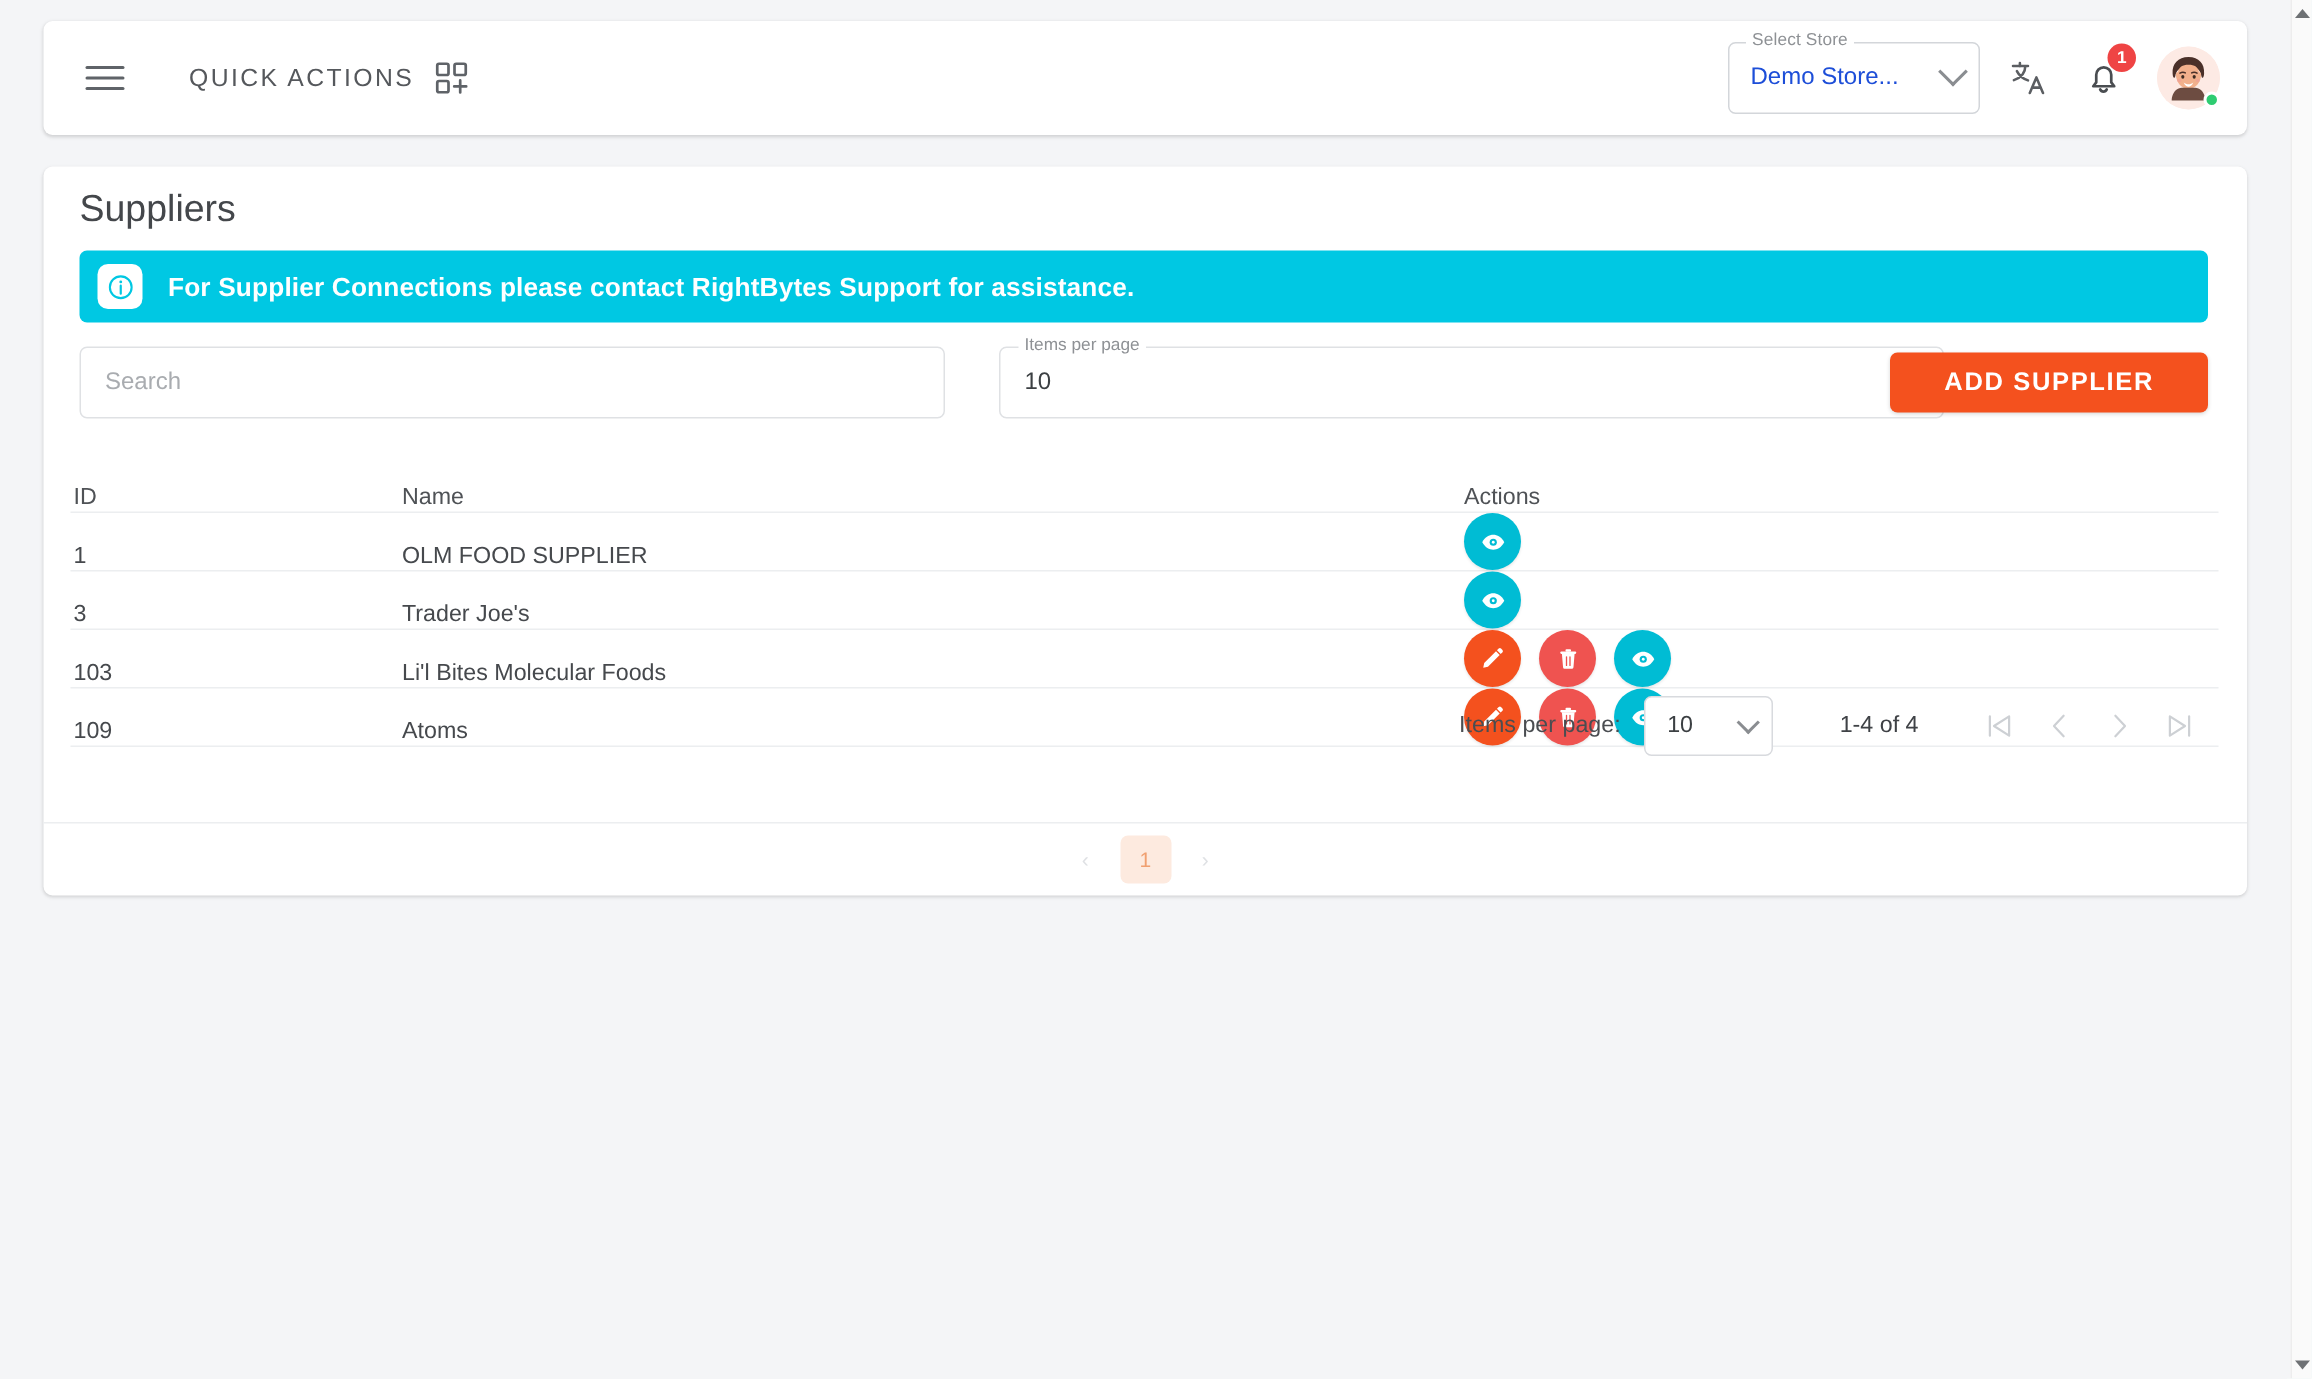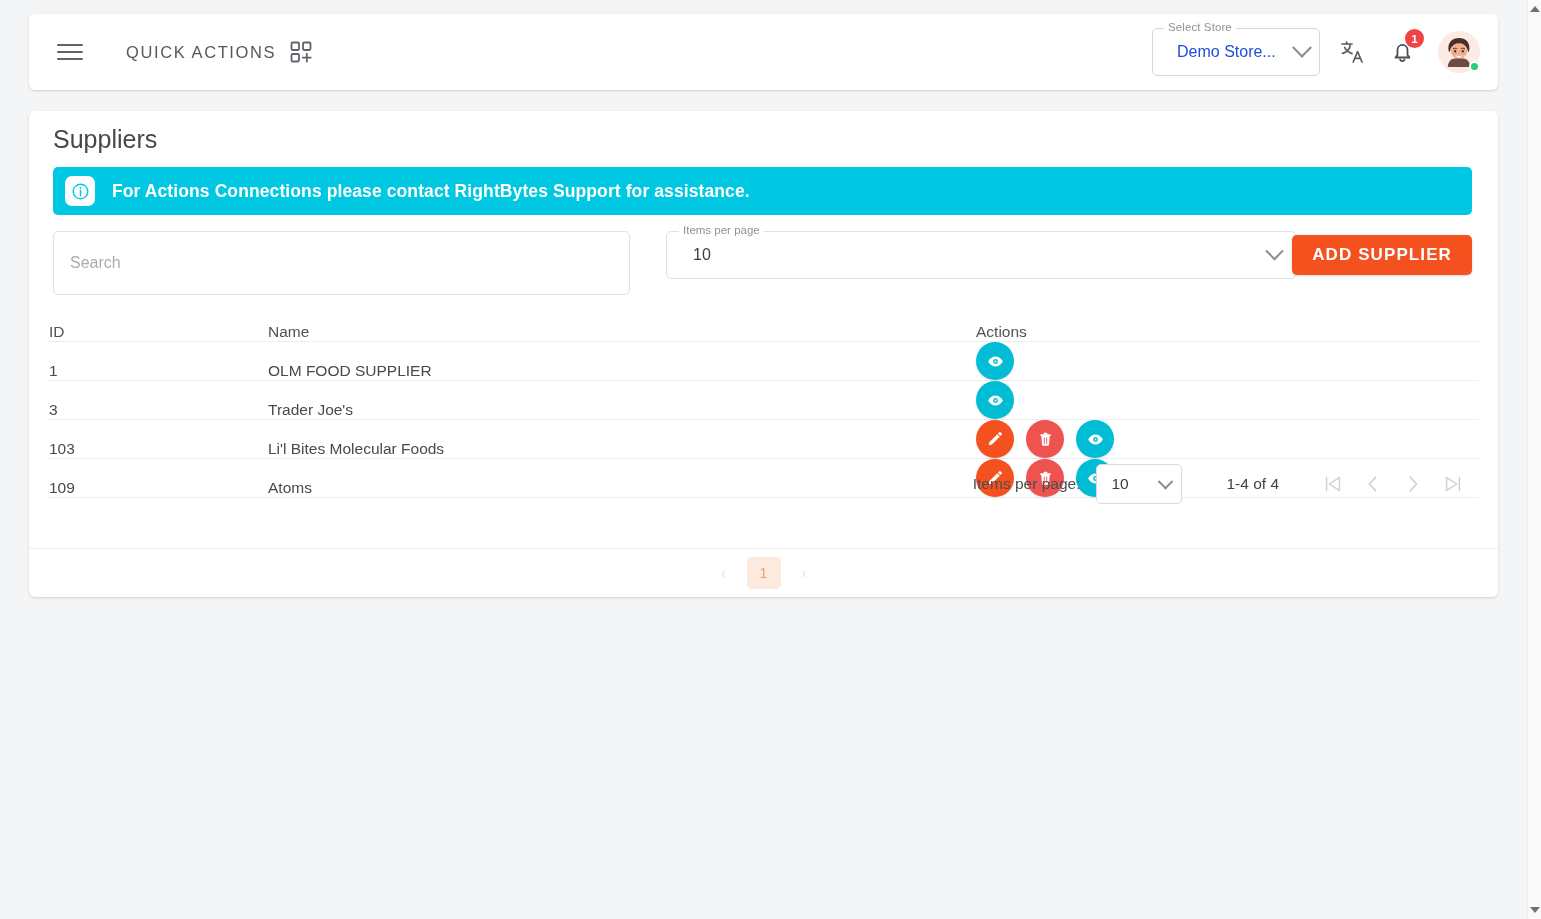--- a/index.html
+++ b/index.html
@@ -61,21 +61,21 @@
   }
   .topbar-spacer { flex: 1 1 auto; }
 
   .store-select {
     position: relative;
     width: 168px; height: 48px;
     border: 1px solid #d3d6da;
     border-radius: 5px;
     display: flex;
     align-items: center;
-    padding: 0 10px 0 24px;
+    padding: 0 10px 0 14px;
     cursor: pointer;
     background: #fff;
   }
   .store-select .legend {
     position: absolute;
     top: -8px; left: 11px;
     background: #fff;
     padding: 0 4px;
     font-size: 11.5px;
     color: #8e9195;
@@ -189,21 +189,21 @@
 
   
   .filter-row {
     position: absolute;
     left: 24px; top: 120px;
     width: 1419px; height: 52px;
   }
   .search-field {
     position: absolute;
     left: 0; top: 0;
-    width: 577px; height: 64px;
+    width: 577px; height: 48px;
     border: 1px solid #dfe1e4;
     border-radius: 5px;
     background: #fff;
   }
   .search-field input {
     width: 100%; height: 100%;
     border: 0; outline: 0;
     background: transparent;
     padding: 0 16px;
     font-size: 16px;
@@ -213,21 +213,21 @@
   .search-field input::placeholder { color: #a9acb0; }
 
   .ipp-field {
     position: absolute;
     left: 613px; top: 0;
     width: 630px; height: 48px;
     border: 1px solid #dfe1e4;
     border-radius: 5px;
     background: #fff;
     display: flex; align-items: center;
-    padding: 0 14px 0 26px;
+    padding: 0 14px 0 16px;
     cursor: pointer;
   }
   .ipp-field .legend {
     position: absolute;
     top: -8px; left: 12px;
     background: #fff;
     padding: 0 4px;
     font-size: 11.5px;
     color: #8e9195;
   }
@@ -241,21 +241,21 @@
   }
 
   .add-btn {
     position: absolute;
     right: 0; top: 0;
     height: 40px;
     margin-top: 4px;
     background: #f4511e;
     color: #fff;
     border: 0; border-radius: 5px;
-    padding: 0 20px;
+    padding: 0 36px;
     font-size: 17px;
     font-weight: 700;
     letter-spacing: 1.1px;
     cursor: pointer;
     font-family: "Liberation Sans", sans-serif;
     box-shadow: 0 1px 3px rgba(0,0,0,0.16);
   }
 
   
   .table {
@@ -471,21 +471,21 @@
       <div class="page-title">Suppliers</div>
 
       <div class="banner">
         <div class="banner-icon">
           <svg viewBox="0 0 22 22" width="19" height="19">
             <circle cx="11" cy="11" r="8.4" fill="none" stroke="#00c8e3" stroke-width="1.6"></circle>
             <circle cx="11" cy="6.9" r="1.1" fill="#00c8e3"></circle>
             <path d="M11 9.8 v6.2" stroke="#00c8e3" stroke-width="1.7" stroke-linecap="round"></path>
           </svg>
         </div>
-        <div class="banner-text">For Actions Connections please contact RightBytes Support for assistance.</div>
+        <div class="banner-text">For Supplier Connections please contact RightBytes Support for assistance.</div>
       </div>
 
       <div class="filter-row">
         <div class="search-field">
           <input type="text" placeholder="Search" style="">
         </div>
 
         <div class="ipp-field">
           <span class="legend">Items per page</span>
           <span class="value">10</span>

